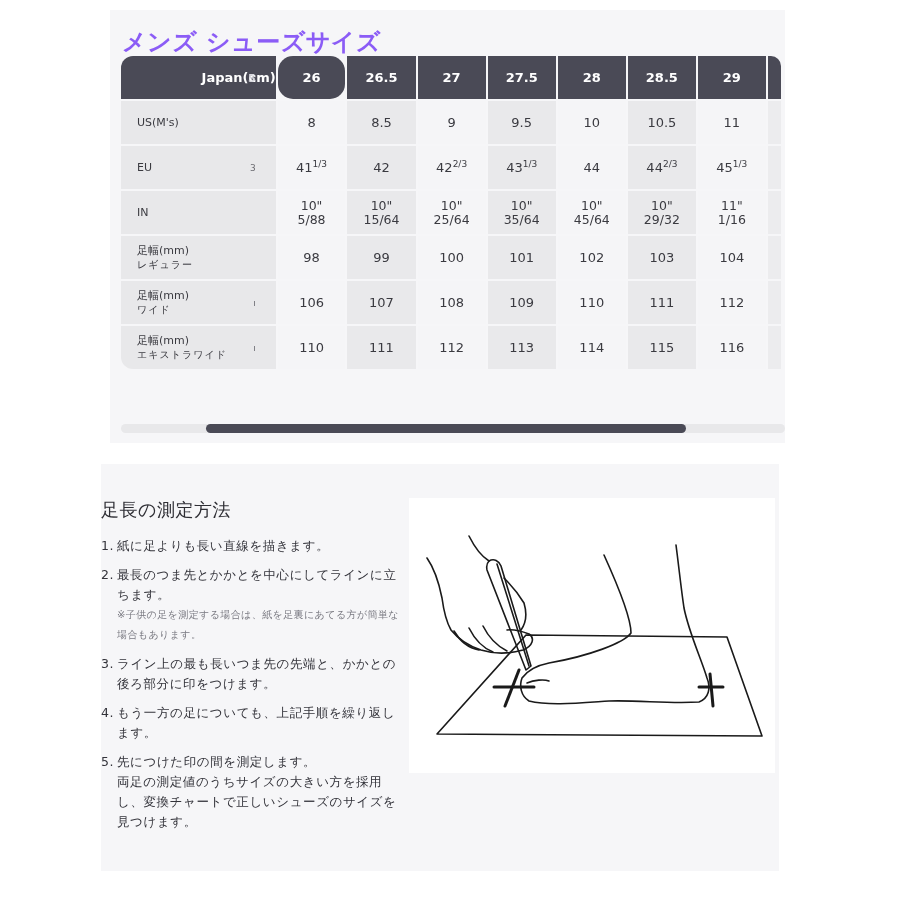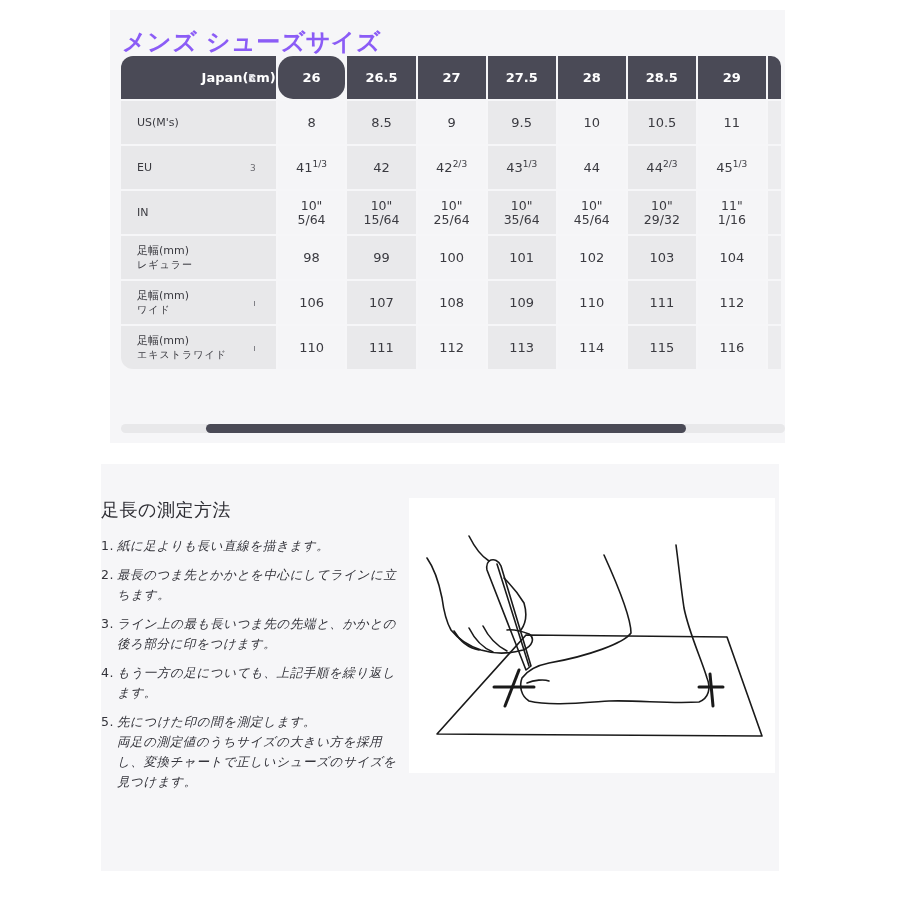--- a/index.html
+++ b/index.html
@@ -27,21 +27,21 @@
   .frac{font-size:9px;vertical-align:super;line-height:0;}
   .two-line{display:block;line-height:14px;font-size:12.5px;}
   .last-row td.row-label{border-bottom-left-radius:12px;}
   .scrollbar-track{position:absolute;left:11px;top:414px;width:664px;height:9px;background:#e8e8ea;border-radius:5px;}
   .scrollbar-thumb{position:absolute;left:85px;top:0;width:480px;height:9px;background:#4a4a56;border-radius:5px;}
   .howto-panel{position:absolute;left:101px;top:464px;width:678px;height:407px;background:#f6f6f8;}
   .howto-title{position:absolute;left:0;top:34px;font-size:18px;font-weight:normal;color:#2e2e34;letter-spacing:0.5px;}
   ol.steps{position:absolute;left:0;top:72px;width:300px;margin:0;padding:0;list-style:none;}
   ol.steps li{font-size:12.5px;line-height:20px;color:#33333a;margin-bottom:9px;letter-spacing:0.6px;display:flex;}
   ol.steps li .num{width:16px;flex:none;}
-  ol.steps li .body{flex:1;font-style:italic;}
+  ol.steps li .body{flex:1;}
   .note{display:block;font-size:10px;line-height:20px;color:#7a7a82;letter-spacing:0.4px;}
   .illustration{position:absolute;left:308px;top:34px;width:366px;height:275px;background:#ffffff;}
 </style>
 </head>
 <body>
 
 <div class="chart-panel">
   <div class="chart-title">メンズ シューズサイズ</div>
 
   <div class="table-viewport">
@@ -89,21 +89,21 @@
             <td class="c even"><span>44</span><span class="frac">2/3</span></td>
             <td class="c odd"><span>45</span><span class="frac">1/3</span></td>
             <td class="stub"></td>
           </tr>
           <tr>
             <td class="row-label">
               <span class="lbl-main">IN</span>
             </td>
             <td class="c odd">
               <span class="two-line">10"</span>
-              <span class="two-line">5/64</span>
+              <span class="two-line">5/88</span>
             </td>
             <td class="c even">
               <span class="two-line">10"</span>
               <span class="two-line">15/64</span>
             </td>
             <td class="c odd">
               <span class="two-line">10"</span>
               <span class="two-line">25/64</span>
             </td>
             <td class="c even">
@@ -179,21 +179,21 @@
 
 <div class="howto-panel">
   <div class="howto-title">足長の測定方法</div>
   <ol class="steps" id="steps">
       <li>
         <span class="num">1.</span>
         <span class="body"><span>紙に足よりも長い直線を描きます。</span></span>
       </li>
       <li>
         <span class="num">2.</span>
-        <span class="body"><span>最長のつま先とかかとを中心にしてラインに立ちます。</span></span>
+        <span class="body"><span>最長のつま先とかかとを中心にしてラインに立ちます。</span><span class="note">※子供の足を測定する場合は、紙を足裏にあてる方が簡単な場合もあります。</span></span>
       </li>
       <li>
         <span class="num">3.</span>
         <span class="body"><span>ライン上の最も長いつま先の先端と、かかとの後ろ部分に印をつけます。</span></span>
       </li>
       <li>
         <span class="num">4.</span>
         <span class="body"><span>もう一方の足についても、上記手順を繰り返します。</span></span>
       </li>
       <li>

